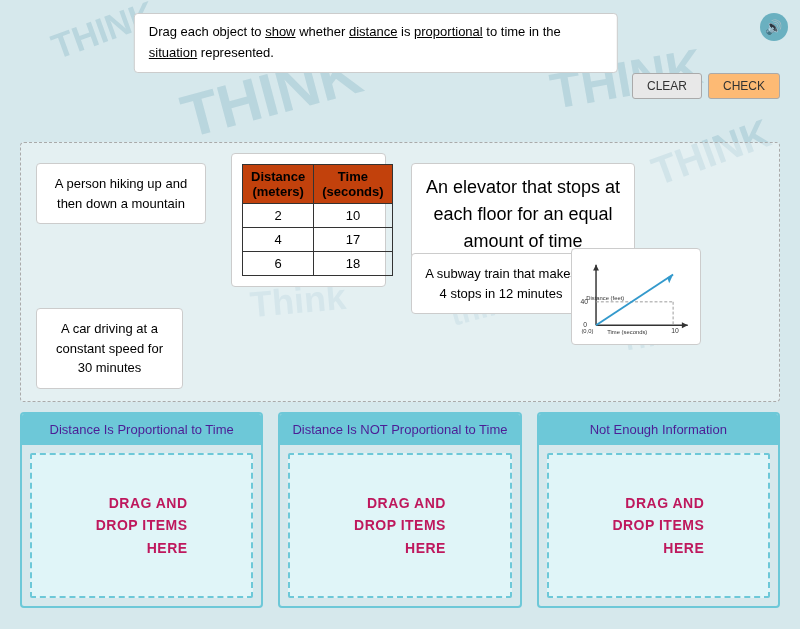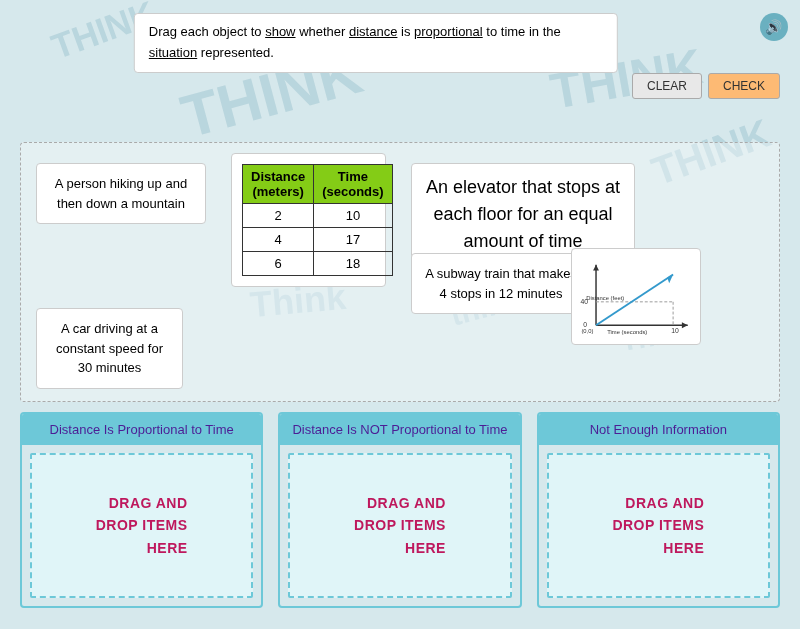--- a/index.html
+++ b/index.html
@@ -114,21 +114,21 @@
 
     .card-table table {
       border-collapse: collapse;
       width: 100%;
       font-size: 13px;
     }
     .card-table table th {
       border: 1px solid #333;
       padding: 4px 8px;
       text-align: center;
-      background: #84cc16;
+      background: #c2410c;
     }
     .card-table table td {
       border: 1px solid #333;
       padding: 4px 8px;
       text-align: center;
     }
 
     .card-elevator {
       top: 20px;
       left: 390px;

